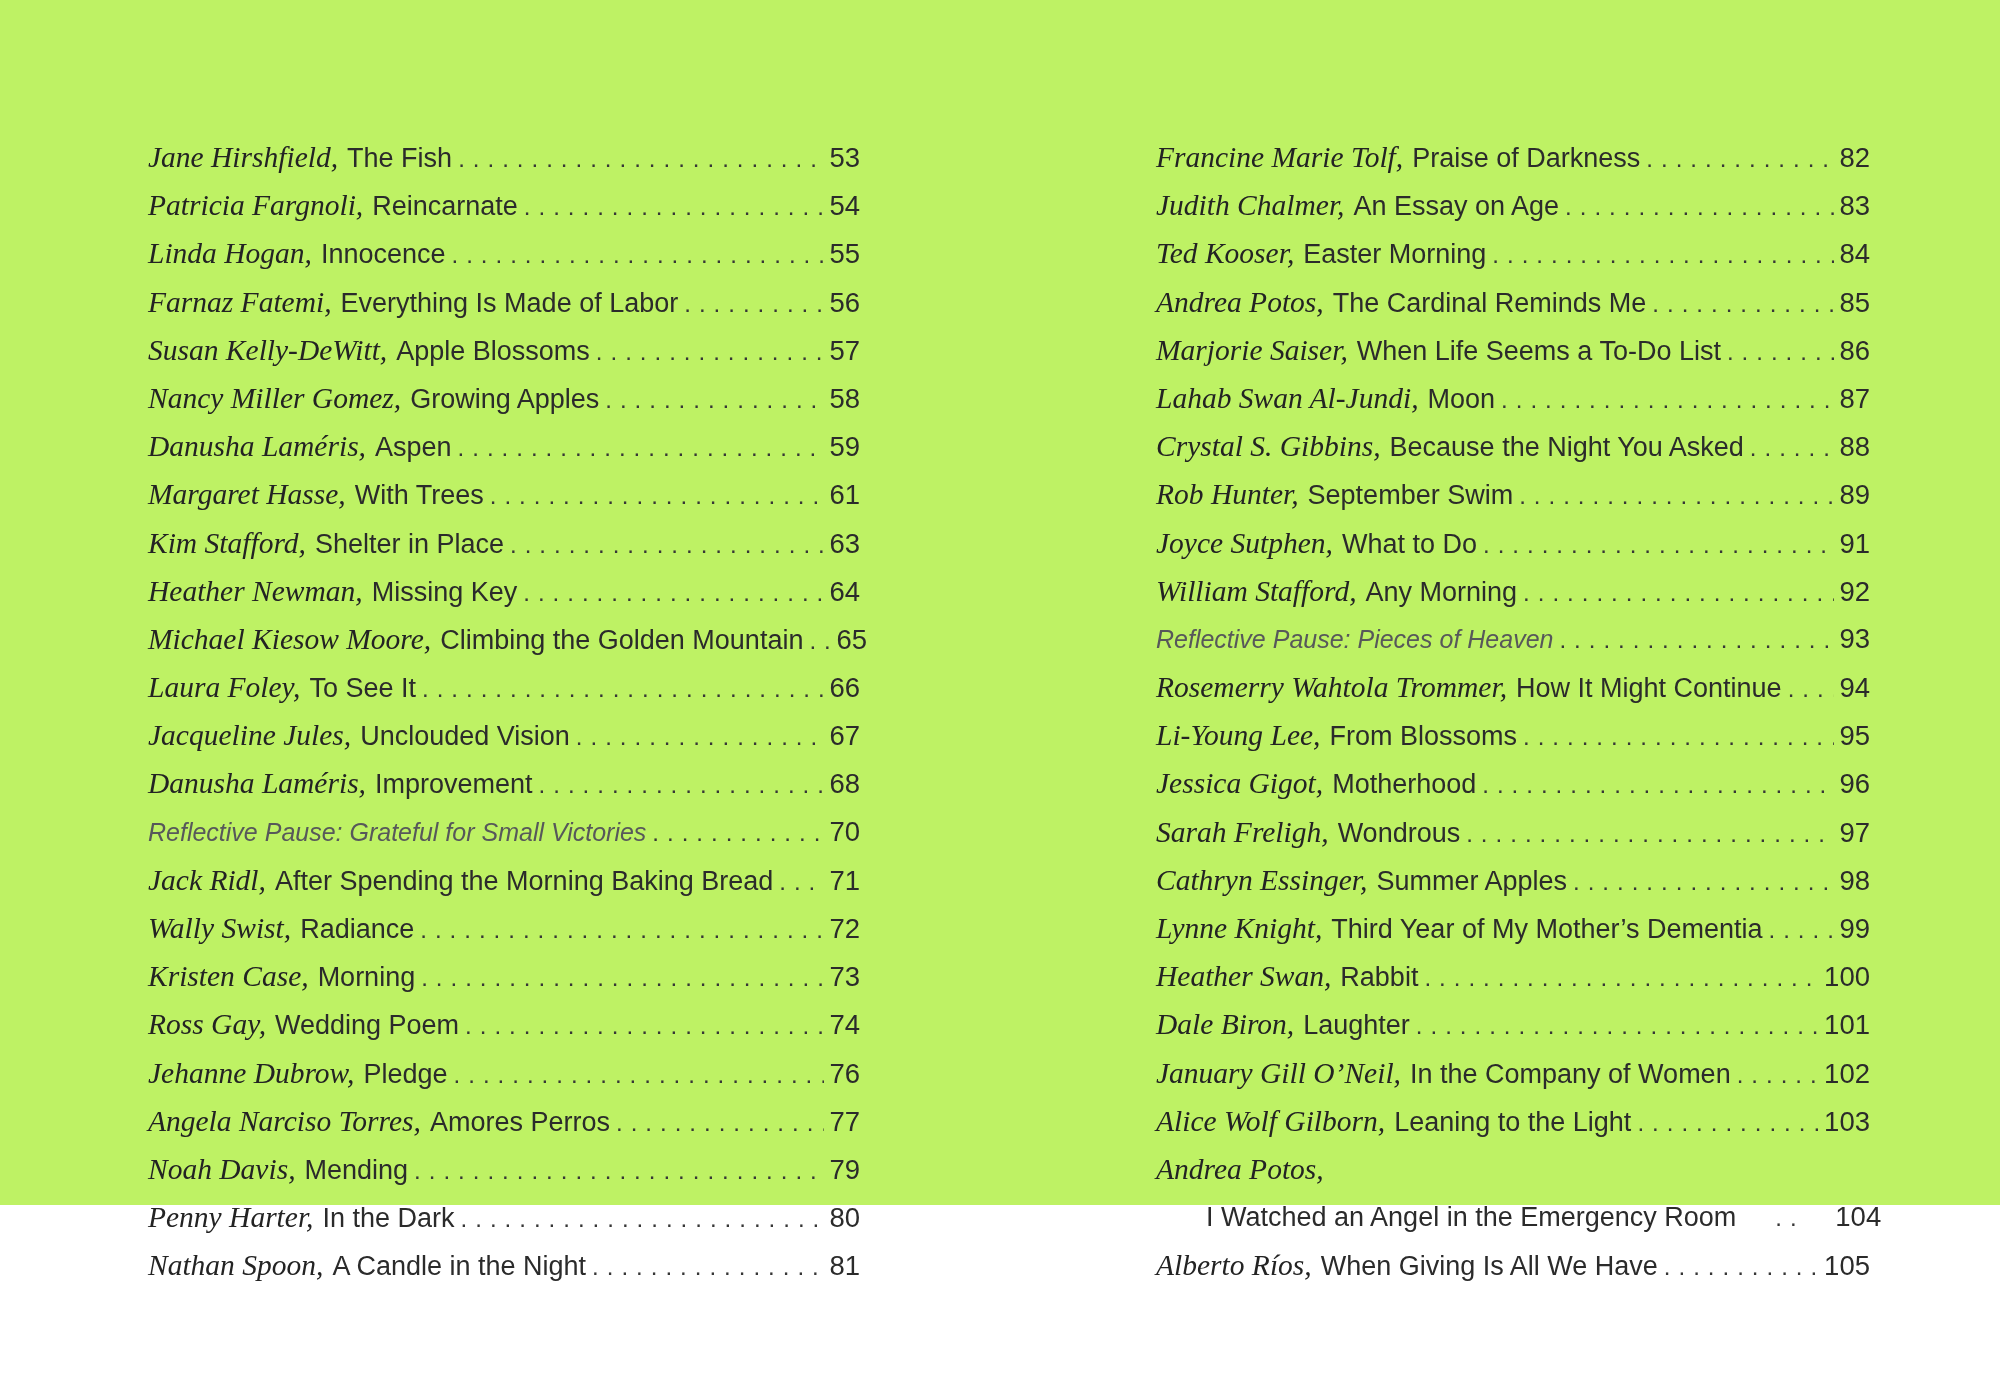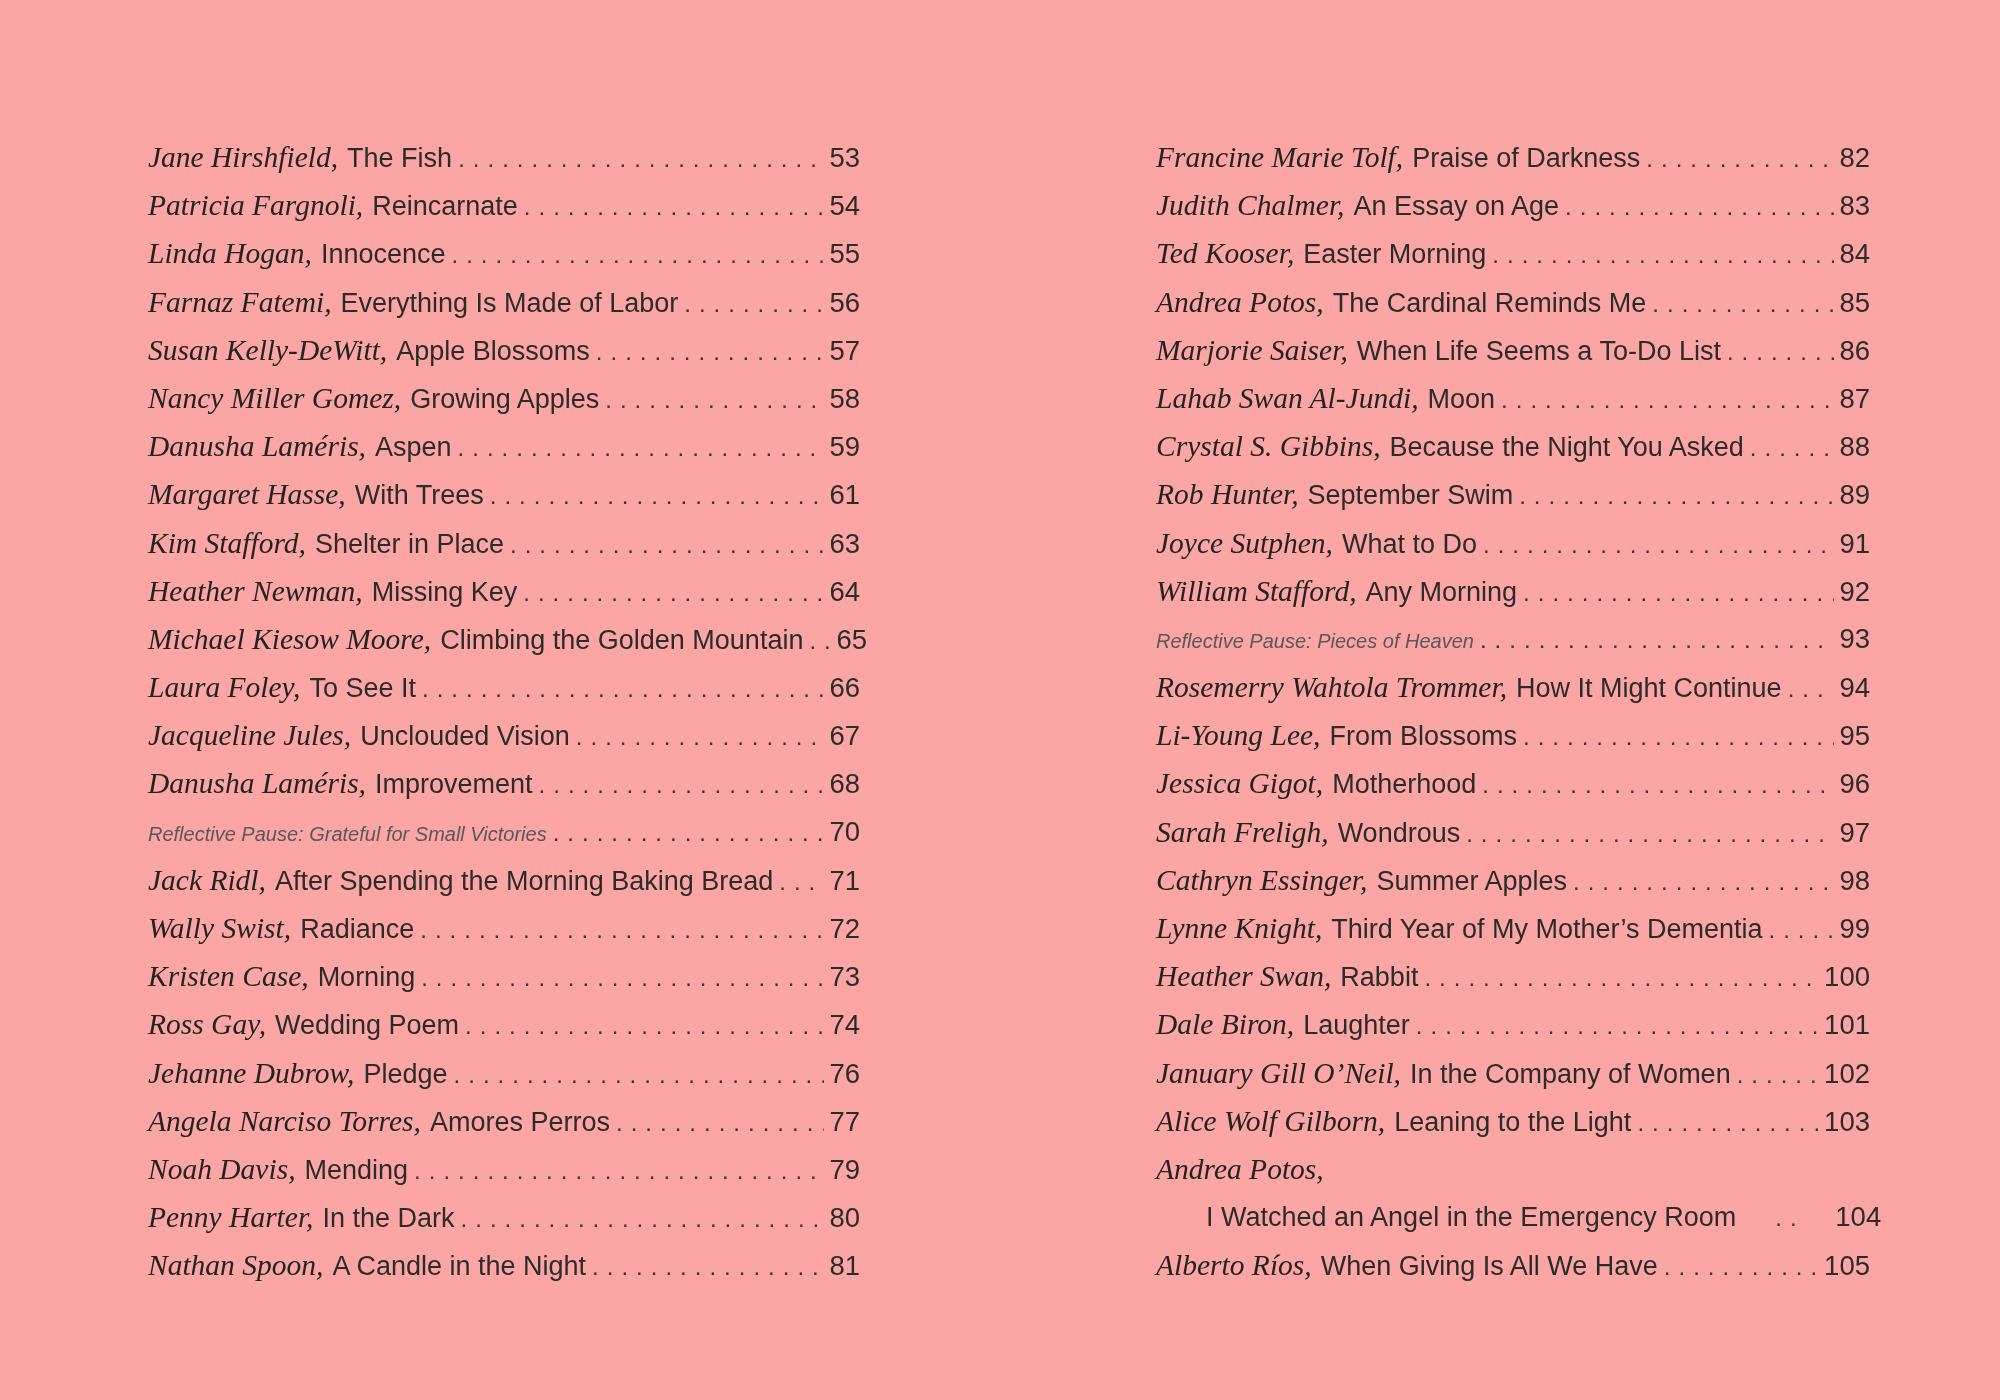--- a/index.html
+++ b/index.html
@@ -1,38 +1,38 @@
 <!DOCTYPE html>
 <html><head>
 <meta charset="utf-8">
 <style>
   * { margin:0; padding:0; box-sizing:border-box; }
   html, body { width:2000px; height:1400px; background:#ffffff; overflow:hidden; }
   .page {
-    position:relative; width:2000px; height:1400px; background:#fca5a5;
+    position:relative; width:2000px; height:1205px; background:#bef264;
     font-family:"Liberation Sans", sans-serif; color:#2b2b2b;
   }
   .toc-column { position:absolute; top:141px; }
   .toc-column.left  { left:148px;  width:712px; }
   .toc-column.right { left:1156px; width:714px; }
 
   .entry { display:flex; align-items:baseline; height:48.2px; white-space:nowrap; }
   .entry .text { flex:0 0 auto; white-space:nowrap; }
 
   .author {
     font-family:"Liberation Serif", serif; font-style:italic;
     font-size:29.5px; color:#232323;
   }
   .title {
     font-family:"Liberation Sans", sans-serif;
     font-size:27px; color:#2b2b2b; margin-left:9px;
   }
   .reflective .title-solo {
     font-family:"Liberation Sans", sans-serif; font-style:italic;
-    font-size:20px; color:#57585a; margin-left:0;
+    font-size:25px; color:#57585a; margin-left:0;
   }
   .dots {
     flex:1 1 auto; min-width:22px; overflow:hidden; white-space:nowrap;
     margin:0 5px 0 6px; color:#363636; font-size:24px; letter-spacing:8px;
   }
   .dots::after {
     content:"...................................................................";
   }
   .pg {
     flex:0 0 auto; font-family:"Liberation Sans", sans-serif;

